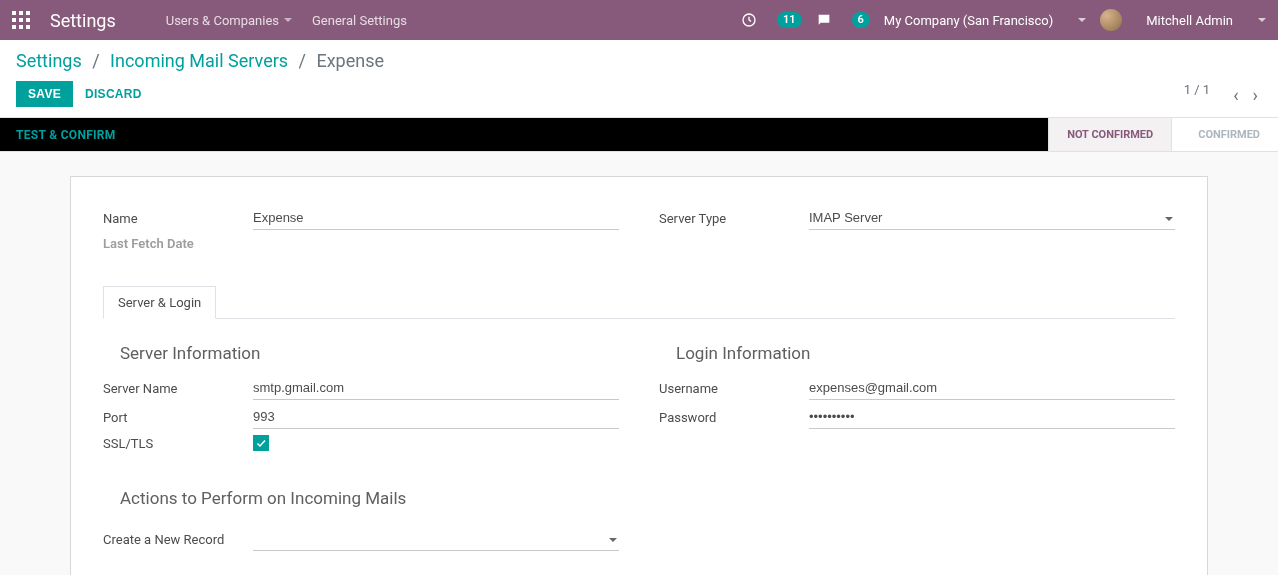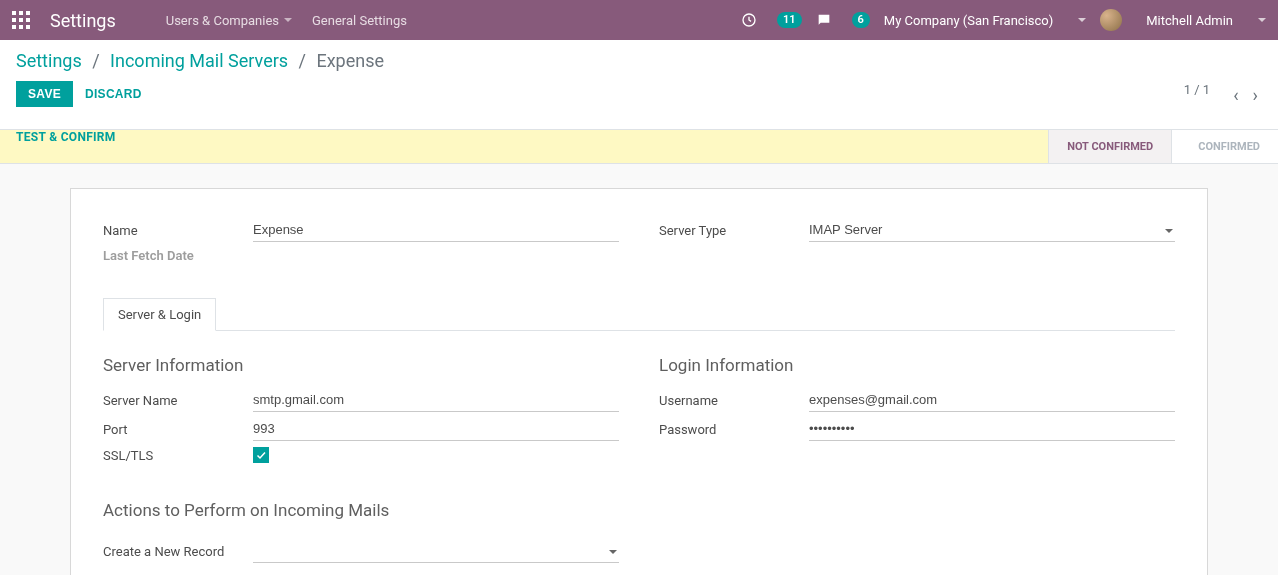--- a/index.html
+++ b/index.html
@@ -15,29 +15,29 @@
   .systray-item { display: inline-flex; align-items: center; gap: 20px; color: #fff; cursor: pointer; font-size: 13px; }
   .badge { background: #00a09d; color: #fff; border-radius: 9px; padding: 1px 6px; font-size: 11px; font-weight: 600; line-height: 14px; }
   .avatar { width: 22px; height: 22px; border-radius: 50%; background: radial-gradient(circle at 30% 30%, #d9b38c, #8b6f47); display: inline-block; margin-right: 4px; }
   
   .breadcrumb-bar { background: #fff; padding: 10px 16px 0 16px; border-bottom: 0; }
   .breadcrumb { font-size: 18px; color: #6c757d; }
   .breadcrumb a { color: #00a09d; text-decoration: none; cursor: pointer; }
   .breadcrumb .sep { margin: 0 6px; color: #6c757d; }
   .breadcrumb .current { color: #6c757d; }
   
-  .control-row { display: flex; align-items: center; padding: 10px 16px 22px 16px; background: #fff; border-bottom: 1px solid #dee2e6; }
+  .control-row { display: flex; align-items: center; padding: 10px 16px 10px 16px; background: #fff; border-bottom: 1px solid #dee2e6; }
   .btn { font-size: 12px; font-weight: 600; padding: 6px 12px; border: none; cursor: pointer; text-transform: uppercase; letter-spacing: 0.3px; }
   .btn-primary { background: #00a09d; color: #fff; }
   .btn-link { background: transparent; color: #00a09d; }
   .pager-area { margin-left: auto; display: flex; gap: 19px; color: #6c757d; font-size: 13px; }
   .pager-arrows { display: flex; gap: 6px; }
   .pager-arrow { color: #6c757d; cursor: pointer; font-size: 18px; padding: 2px 4px; }
   
-  .statusbar { display: flex; align-items: flex-start; background: #fef9c3; border-bottom: 1px solid #dee2e6; height: 34px; padding-left: 16px; }
+  .statusbar { display: flex; align-items: center; background: #000000; border-bottom: 1px solid #dee2e6; height: 34px; padding-left: 16px; }
   .statusbar .action-btn { color: #00a09d; font-weight: 700; font-size: 12px; cursor: pointer; text-transform: uppercase; letter-spacing: .3px; }
   .statusbar .spacer { flex: 1; }
   .status-steps { display: flex; align-items: stretch; height: 100%; }
   .status-step { position: relative; display: flex; align-items: center; padding: 0 18px; font-size: 11px; font-weight: 700; text-transform: uppercase; color: #adb5bd; background: #fff; border-left: 1px solid #dee2e6; }
   .status-step.active { color: #875a7b; background: #f3f1f2; }
   .status-step.active::after {
     content: ""; position: absolute; right: -12px; top: 0; bottom: 0; width: 12px;
     background: #f3f1f2; clip-path: polygon(0 0, 100% 50%, 0 100%);
     border-right: 0;
   }
@@ -52,21 +52,21 @@
   .field-control { flex: 1; }
   .text-input { width: 100%; border: none; border-bottom: 1px solid #c9c9c9; font-size: 13px; padding: 3px 0 4px 0; outline: none; background: transparent; color: #4c4c4c; }
   .select-wrap { position: relative; }
   .select-wrap .caret-sm { position: absolute; right: 2px; top: 50%; transform: translateY(-50%); pointer-events: none; }
   .caret-sm { width: 0; height: 0; border-left: 4px solid transparent; border-right: 4px solid transparent; border-top: 4px solid #666; }
   
   .tabs { margin-top: 28px; border-bottom: 1px solid #dee2e6; }
   .tab { display: inline-block; padding: 8px 14px; font-size: 13px; color: #4c4c4c; border: 1px solid #dee2e6; border-bottom: 1px solid #fff; background: #fff; position: relative; top: 1px; cursor: pointer; }
   
   .tab-body { padding-top: 24px; }
-  .section-title { font-size: 17px; font-weight: 400; color: #5f5f5f; margin-bottom: 14px; }
+  .section-title { font-size: 17px; font-weight: 400; color: #5f5f5f; margin-bottom: 14px; margin-left: 17px; }
   .section-grid { display: grid; grid-template-columns: 1fr 1fr; column-gap: 40px; }
   .sub-label { width: 150px; font-size: 13px; font-weight: 400; color: #4c4c4c; padding-right: 10px; }
   .checkbox { width: 16px; height: 16px; background: #00a09d; display: inline-flex; align-items: center; justify-content: center; cursor: pointer; }
   .checkbox svg { width: 12px; height: 12px; display: block; }
   
   .actions-block { margin-top: 30px; }
 </style>
 </head>
 <body>
 

